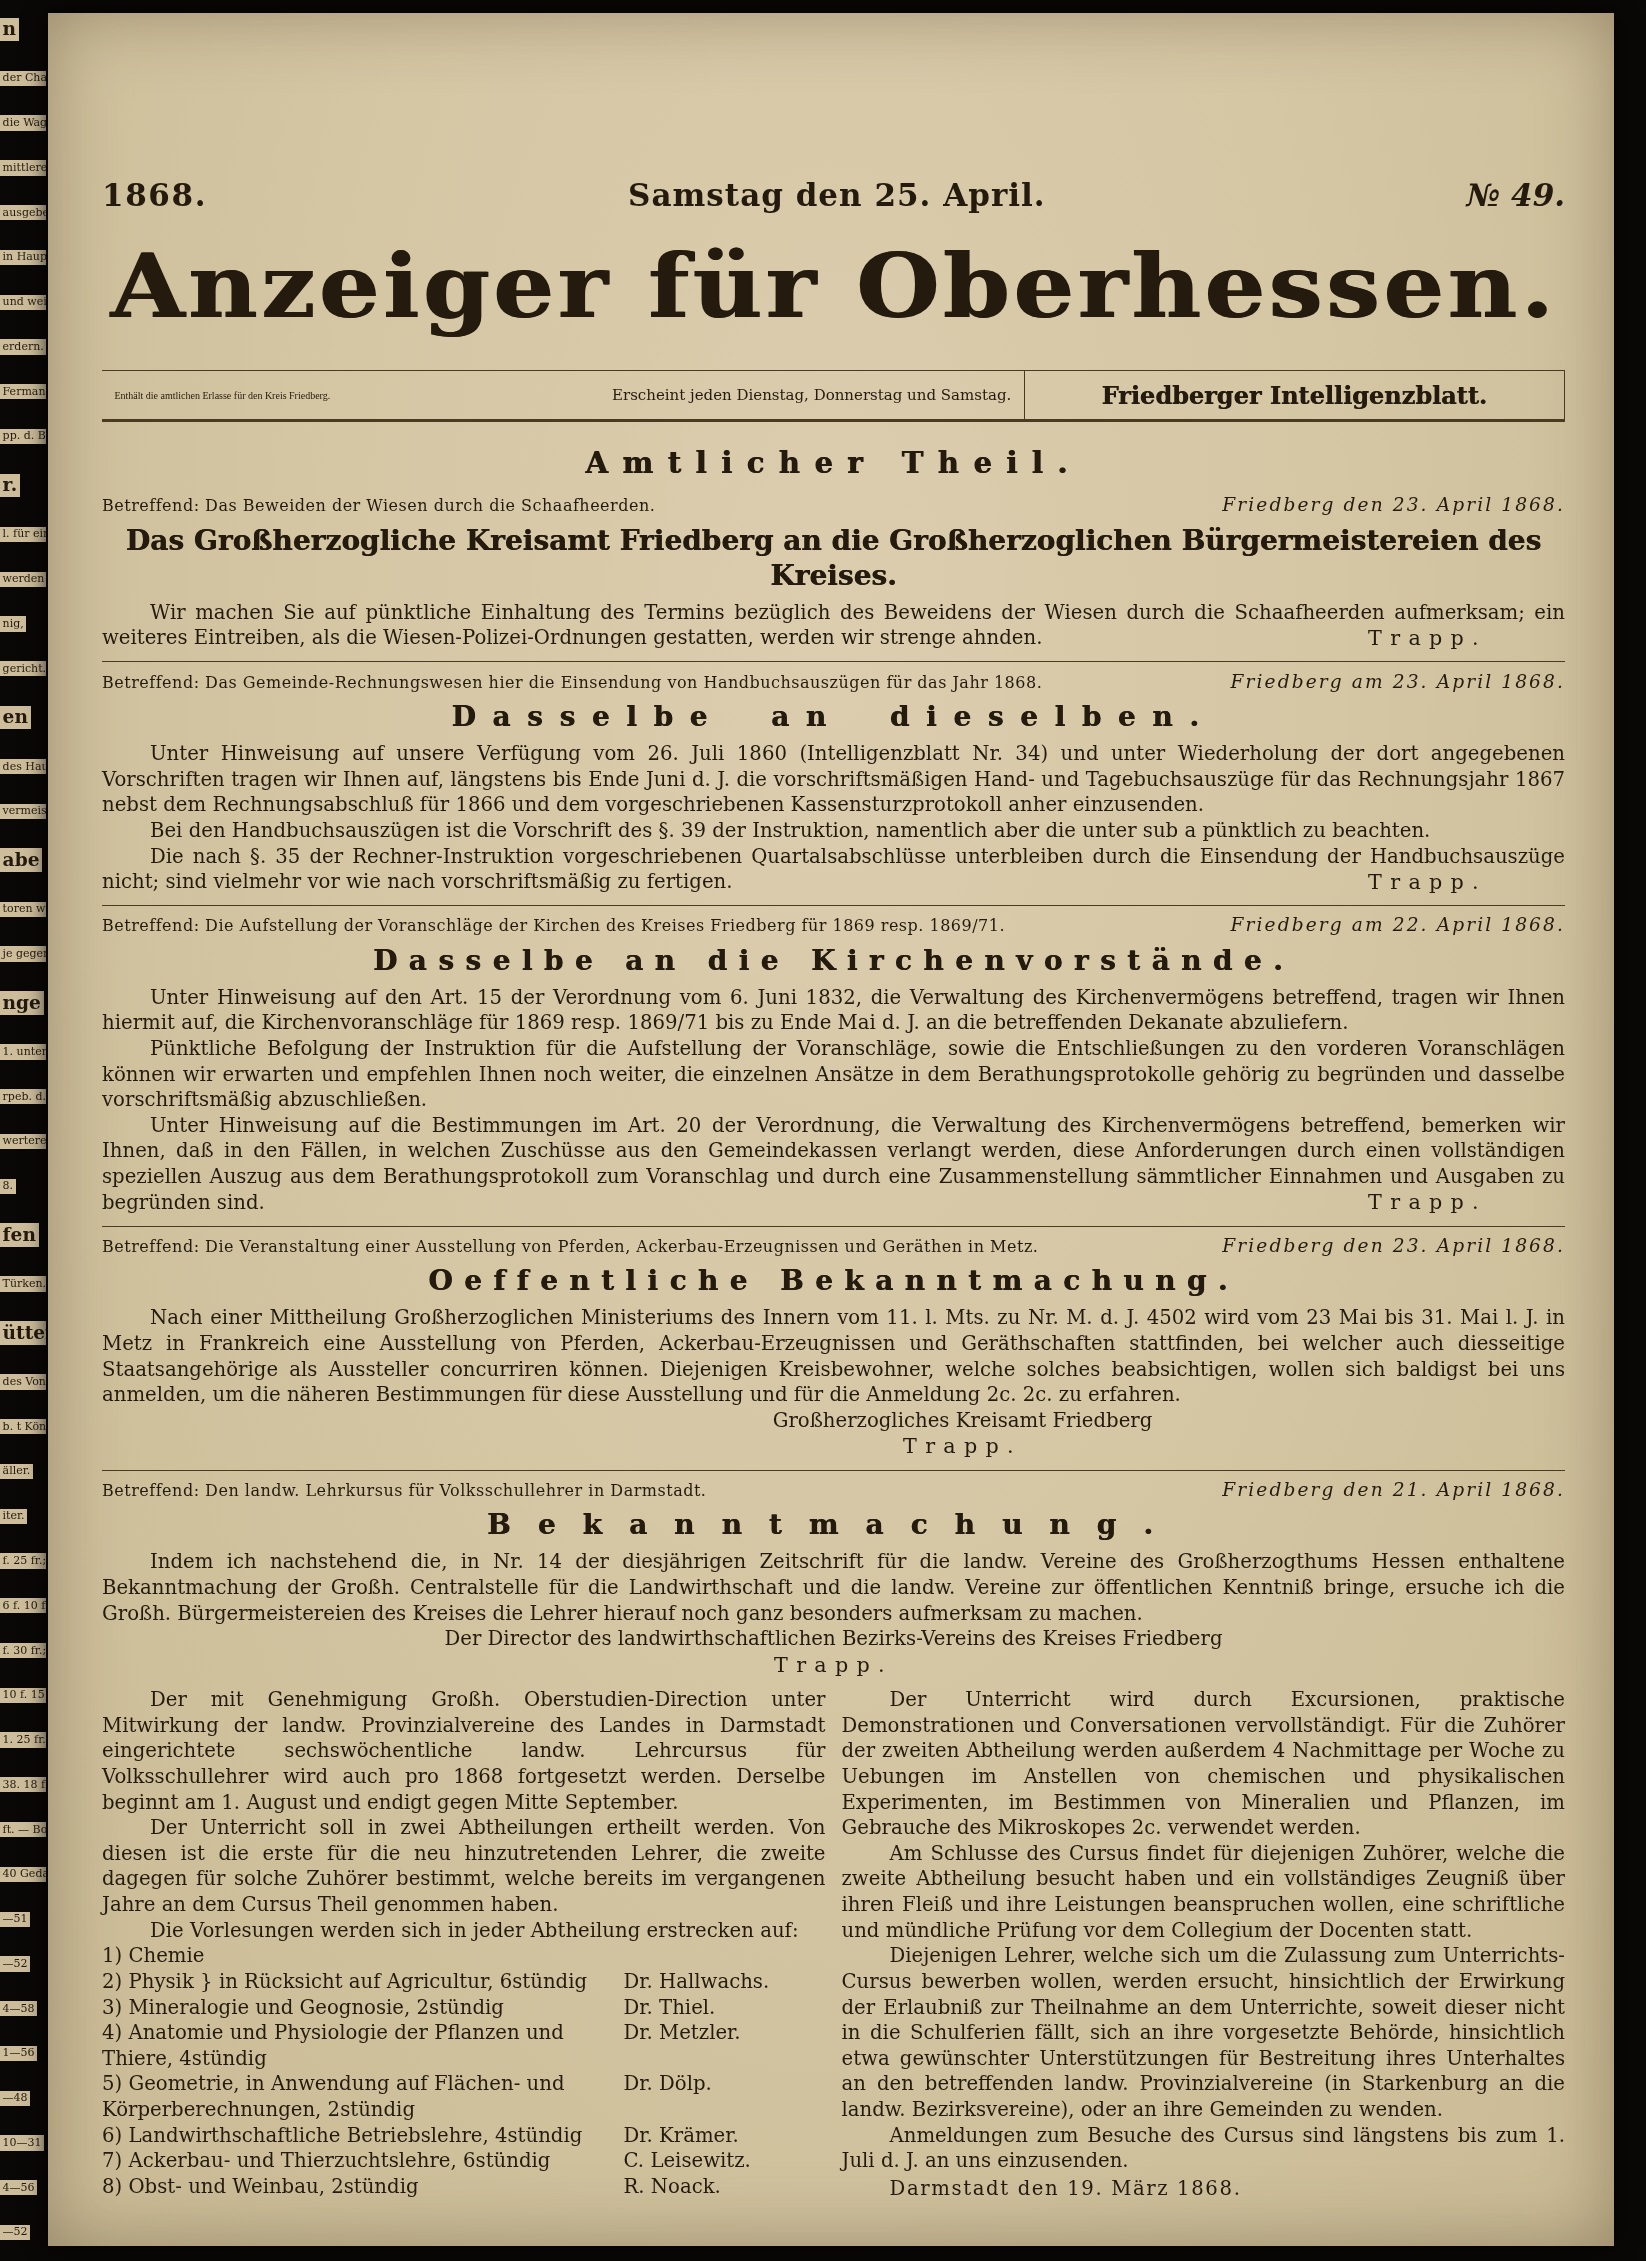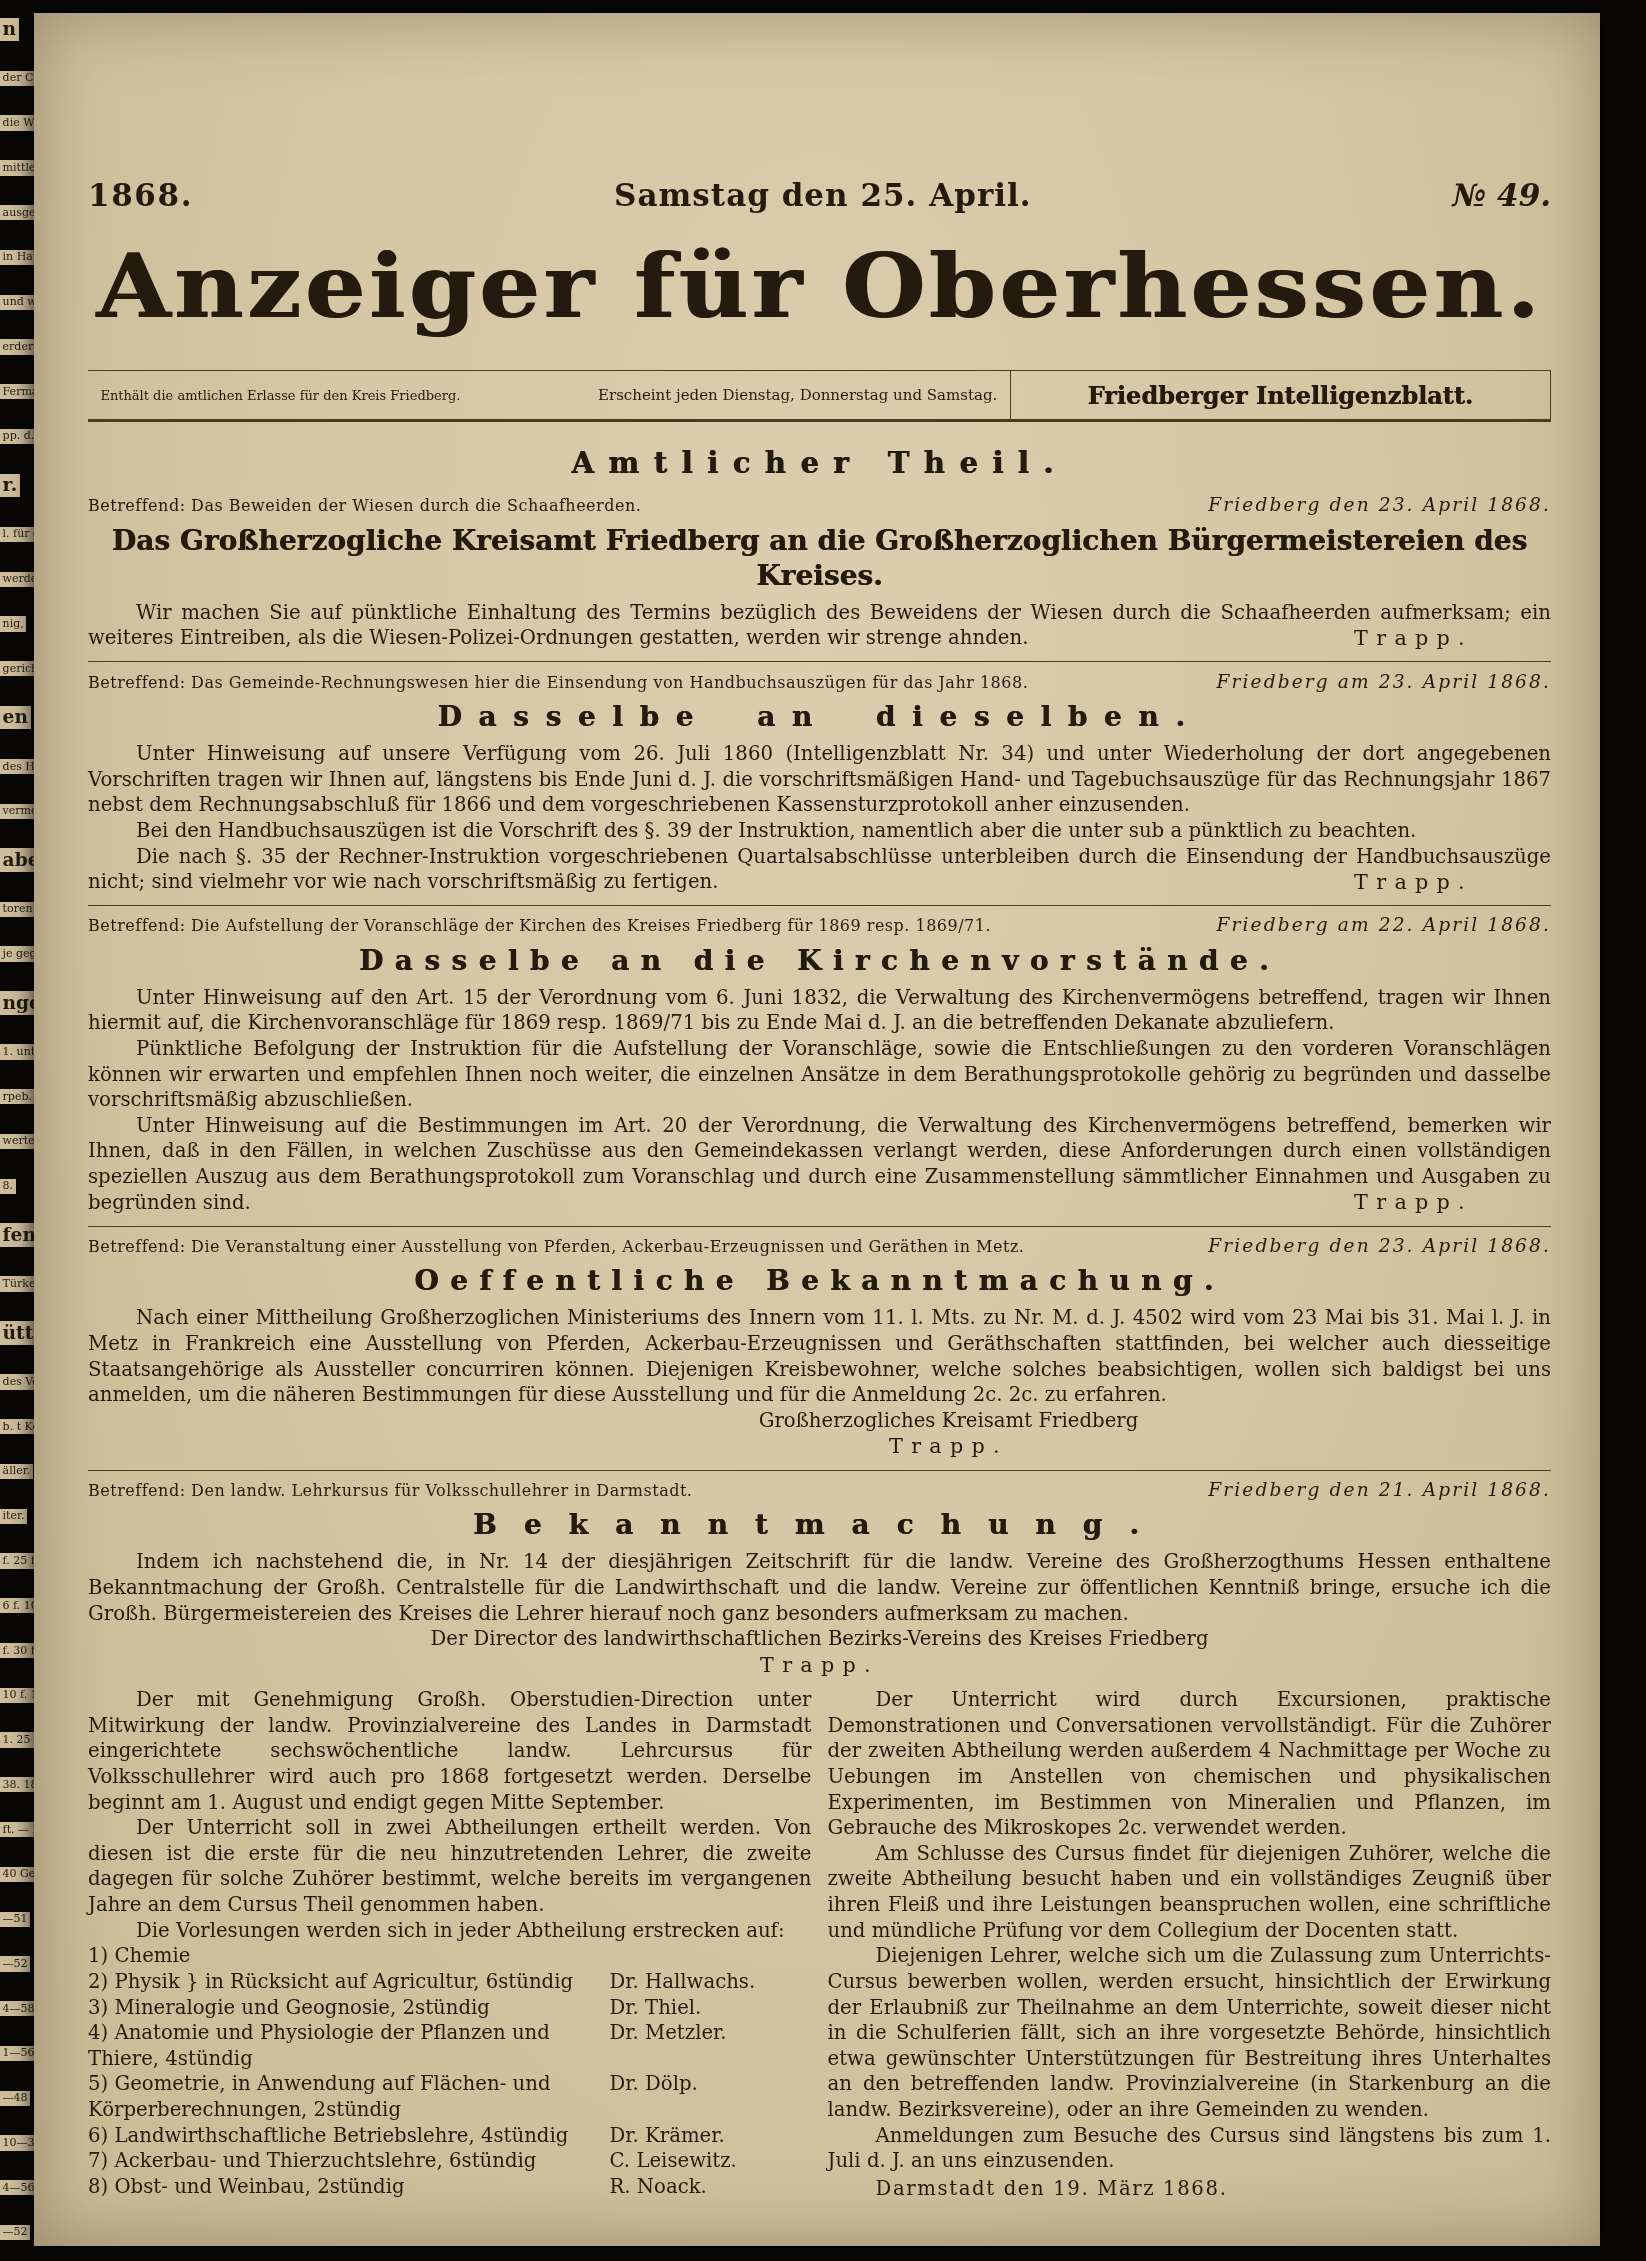--- a/index.html
+++ b/index.html
@@ -21,21 +21,21 @@
   }
   .frag {
     background:var(--chip,#cdbd9b); color:var(--ink,#241b0e);
     font-size:11px; line-height:1.1; padding:1.6px 2.6px;
     width:max-content; max-width:46px; overflow:hidden; white-space:nowrap;
   }
   .frag.big { font-size:18.6px; font-weight:bold; }
 
   
   .paper {
-    position:absolute; left:34px; top:13.4px; width:1566px; height:2233px;
+    position:absolute; left:48px; top:13.4px; width:1566px; height:2233px;
     background:radial-gradient(ellipse at 50% 28%, #dbcdae 0%, var(--paper,#d5c6a4) 45%, #cabb95 100%);
     box-shadow: inset 0 0 72px rgba(55,38,18,.35), 0 0 20.7px rgba(0,0,0,.9);
     padding:164px 49px 26px 54px;
     overflow:hidden;
   }
 
   .mast-row { display:flex; justify-content:space-between; align-items:baseline; font-size:31px; }
   .mast-row .year { font-weight:bold; letter-spacing:1.6px; }
   .mast-row .mdate { font-weight:bold; letter-spacing:1px; }
   .mast-row .issue { font-weight:bold; font-style:italic; }
@@ -46,21 +46,21 @@
     transform:scaleX(1.1); transform-origin:center;
     text-shadow:1px 0 0 currentColor;
   }
 
   .info-bar {
     display:flex; align-items:stretch;
     border-top:1.6px solid var(--rule,#4a3a22);
     border-bottom:3.1px solid var(--rule,#4a3a22);
   }
   .info-cell { padding:9.3px 12.4px; display:flex; align-items:center; }
-  .info-cell.left  { width:31%; font-size:13px; }
+  .info-cell.left  { width:31%; font-size:10px;font-family:Liberation Serif, serif; }
   .info-cell.center{ width:37%; font-size:24px; font-weight:bold; justify-content:center;
                      border-left:1.6px solid var(--rule,#4a3a22); border-right:1.6px solid var(--rule,#4a3a22);
                      text-shadow:0.5px 0 0 currentColor; }
   .info-cell.right { width:32%; font-size:15px; justify-content:flex-end; text-align:right; }
 
   .section-title {
     text-align:center; font-size:29px; font-weight:bold;
     letter-spacing:14.5px; margin:24px 0 14.5px; text-shadow:0.8px 0 0 currentColor;
   }
 

